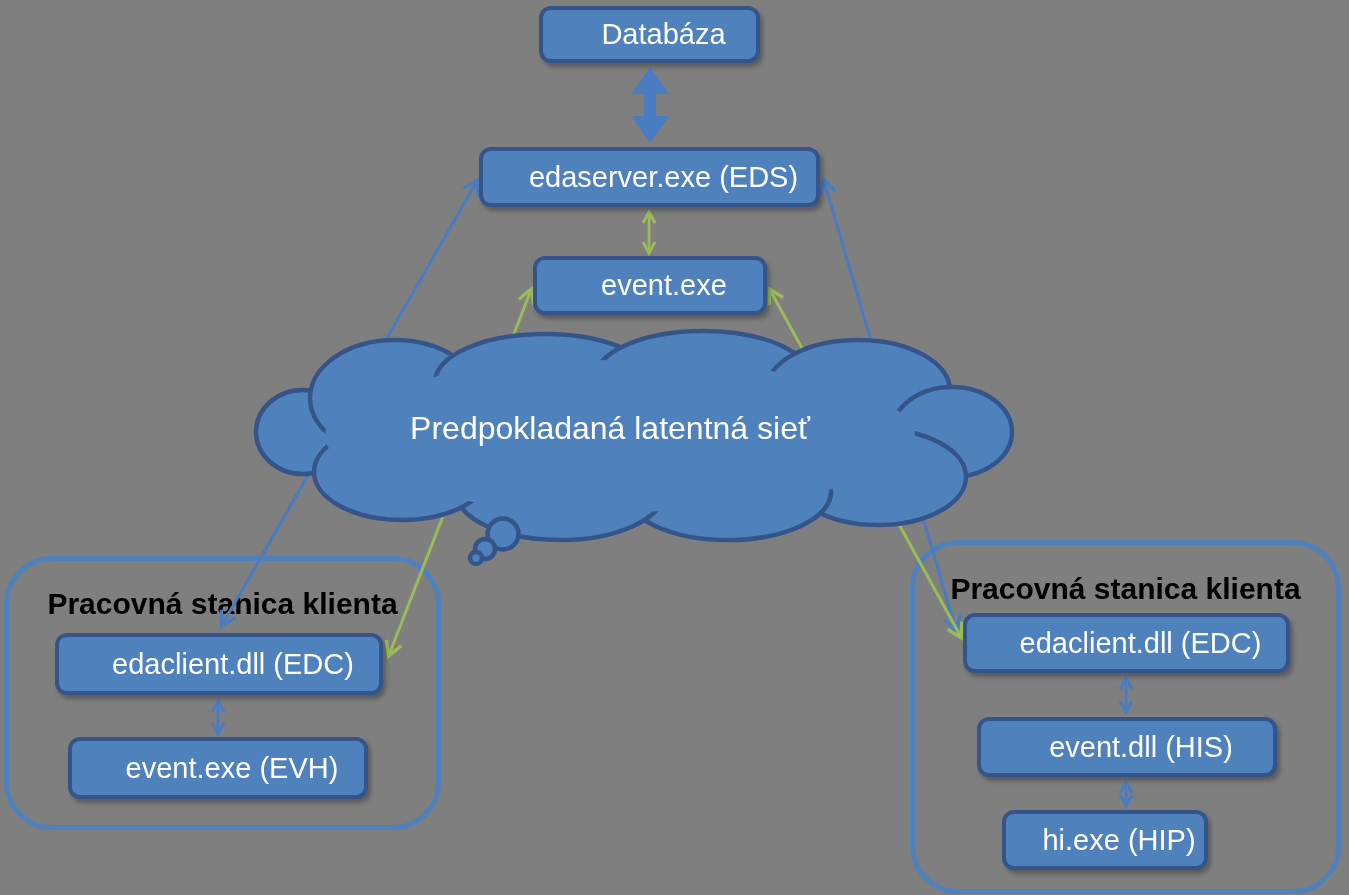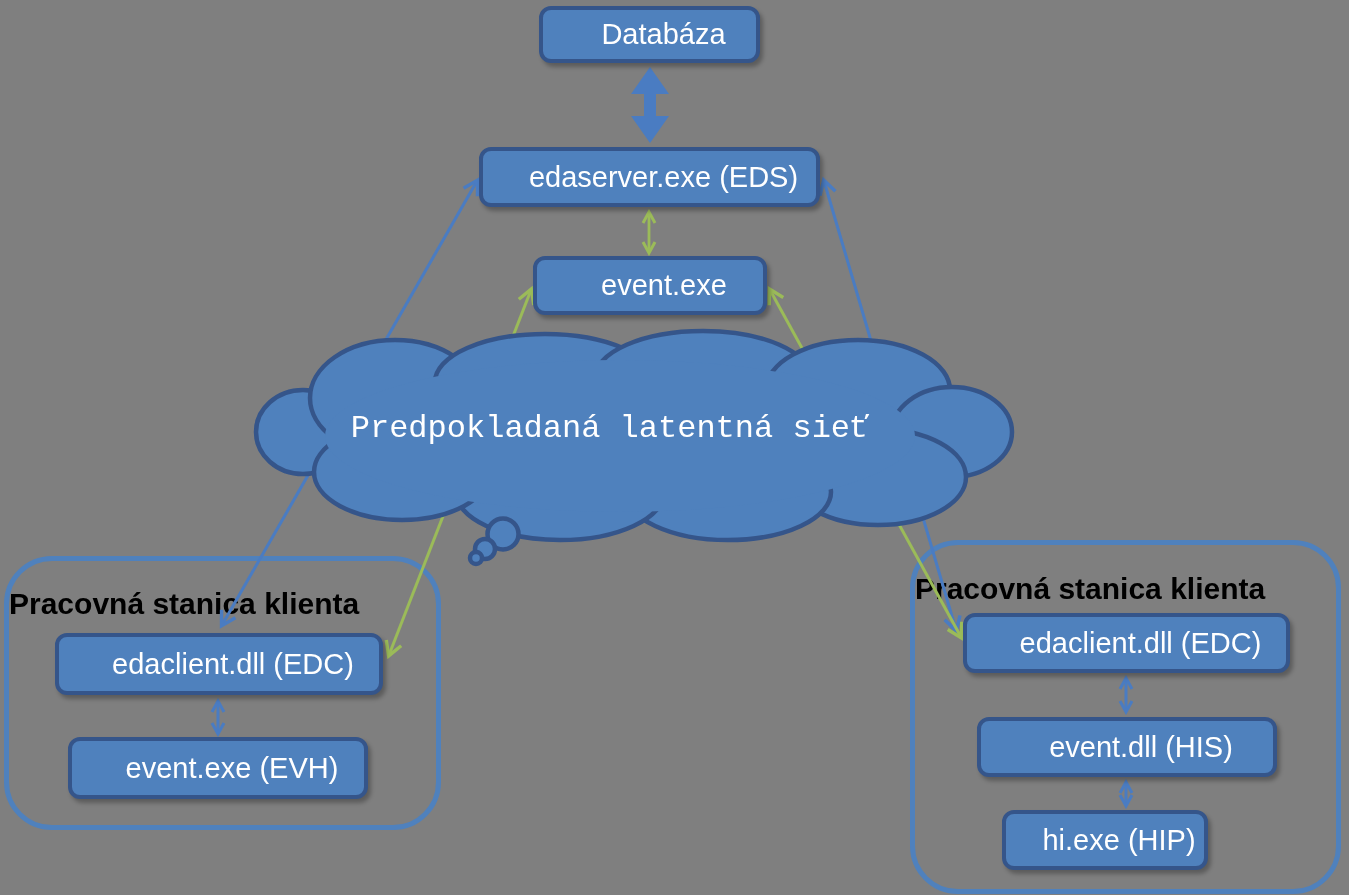--- a/index.html
+++ b/index.html
@@ -3,35 +3,35 @@
 <meta charset="utf-8">
 <style>
   html,body{margin:0;padding:0;}
   body{width:1349px;height:895px;overflow:hidden;
        font-family:"Liberation Sans", sans-serif;}
   .canvas{position:relative;width:1349px;height:895px;background:#7f7f7f;}
 
   
   .container{position:absolute;border:5px solid #4f81bd;border-radius:48px;
              background:transparent;z-index:1;}
-  .container-title{position:absolute;width:100%;
+  .container-title{position:absolute;width:100%;text-align:center;
                    font-weight:bold;font-size:30px;color:#000;z-index:4;
                    letter-spacing:0px;}
 
   
   .overlay{position:absolute;left:0;top:0;z-index:2;}
 
   
   .node{position:absolute;display:flex;align-items:center;justify-content:center;
         background:#4f81bd;border:4px solid #35558a;border-radius:12px;
         color:#ffffff;font-size:29px;z-index:4;
         box-shadow:3px 4px 4px rgba(0,0,0,0.28);box-sizing:border-box;padding-left:28px;}
 
   .cloud-label{position:absolute;left:300px;top:410px;width:620px;
-               text-align:center;color:#ffffff;font-size:32px;z-index:4;font-family:Liberation Mono, monospace;}
+               text-align:center;color:#ffffff;font-size:32px;z-index:4;}
 </style>
 </head>
 <body>
 
 <div class="canvas">
 
   <div class="container" style="left:4px;top:556px;width:427px;height:264px;">
     <div class="container-title" style="top:26px;">Pracovná stanica klienta</div>
   </div>
 

